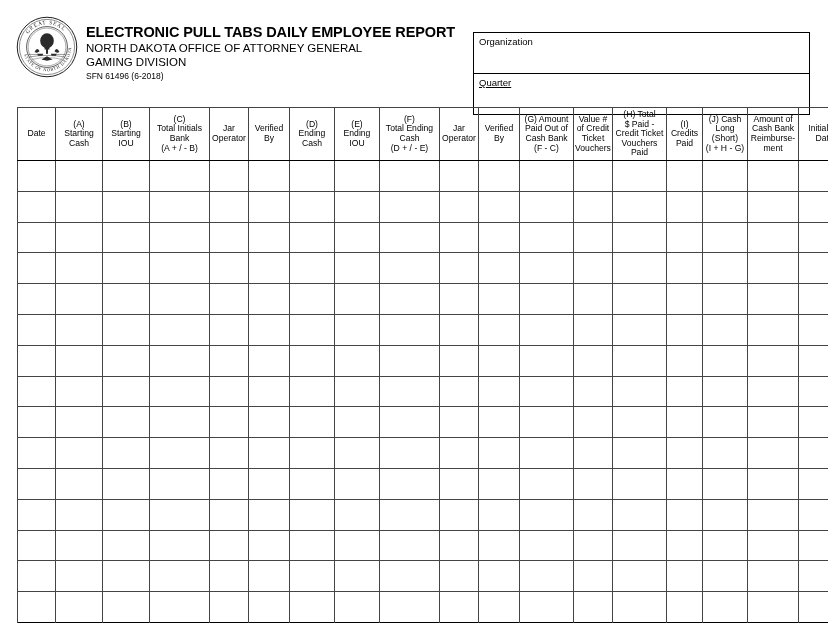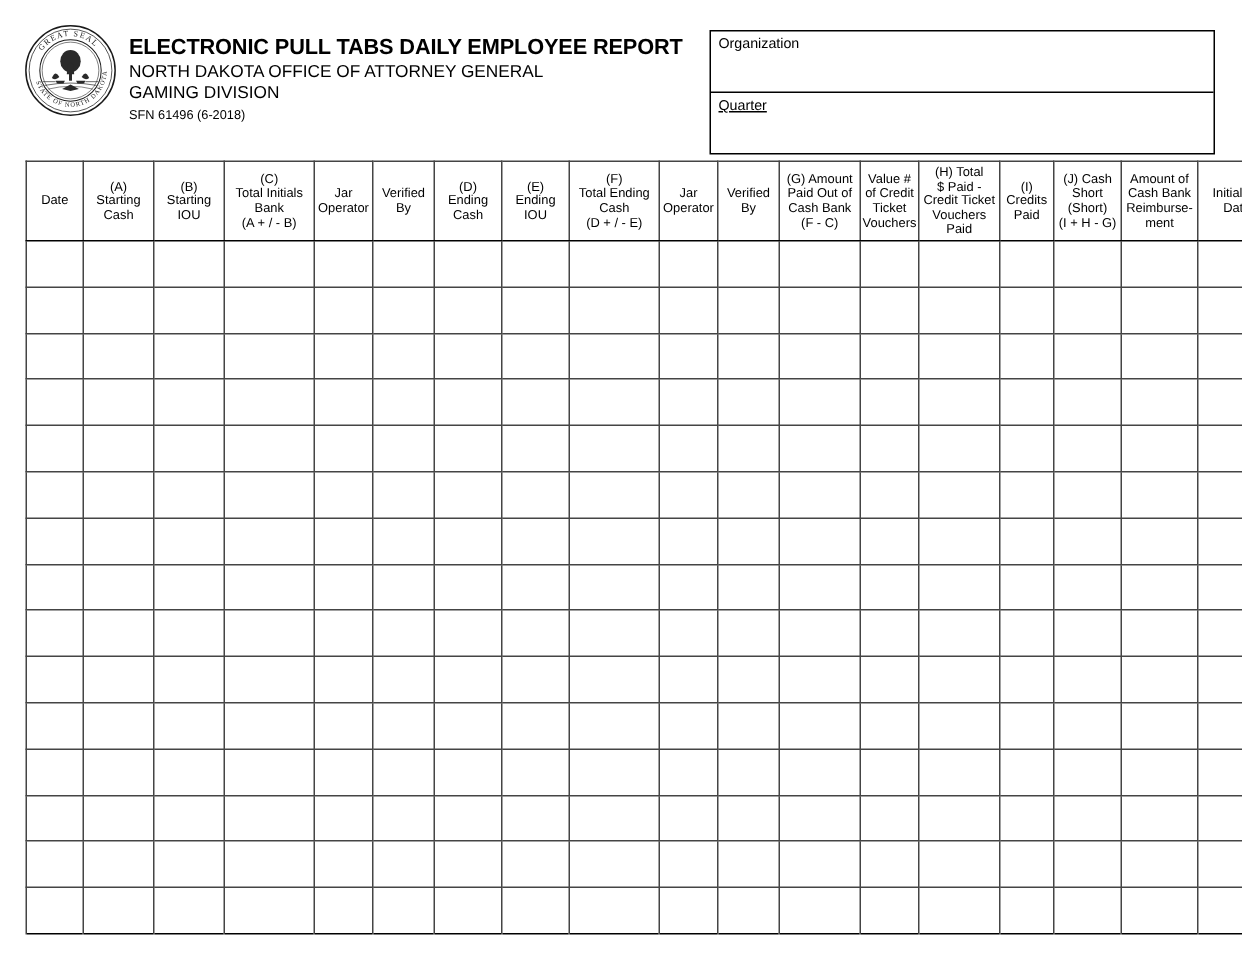--- a/index.html
+++ b/index.html
@@ -67,21 +67,21 @@
     font-size: 8.5px;
     line-height: 12px;
     margin-top: 1px;
     white-space: nowrap;
   }
 
   
   .orgbox {
     position: absolute;
     left: 473px;
-    top: 20px;
+    top: 32px;
     width: 337px;
     height: 83px;
     border: 1.3px solid #000;
     box-sizing: border-box;
   }
   .orgbox-row {
     display: flex;
     box-sizing: border-box;
   }
   .orgbox-row.top {
@@ -305,21 +305,21 @@
               <span class="hdr-line">Vouchers</span>
               <span class="hdr-line">Paid</span>
             </th>
             <th>
               <span class="hdr-line">(I)</span>
               <span class="hdr-line">Credits</span>
               <span class="hdr-line">Paid</span>
             </th>
             <th>
               <span class="hdr-line">(J) Cash</span>
-              <span class="hdr-line">Short</span>
+              <span class="hdr-line">Long</span>
               <span class="hdr-line">(Short)</span>
               <span class="hdr-line">(I + H - G)</span>
             </th>
             <th>
               <span class="hdr-line">Amount of</span>
               <span class="hdr-line">Cash Bank</span>
               <span class="hdr-line">Reimburse-</span>
               <span class="hdr-line">ment</span>
             </th>
             <th>

